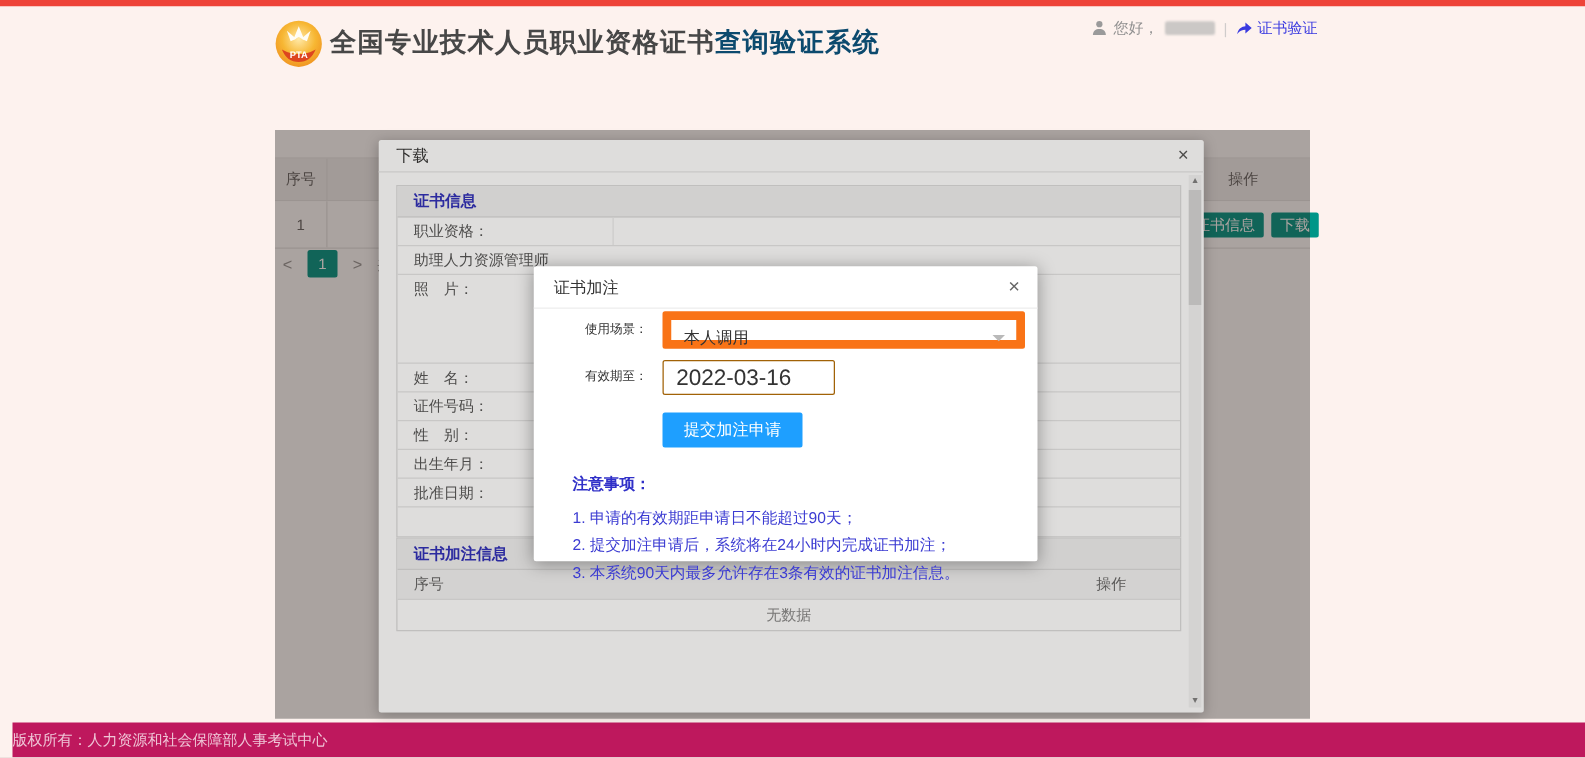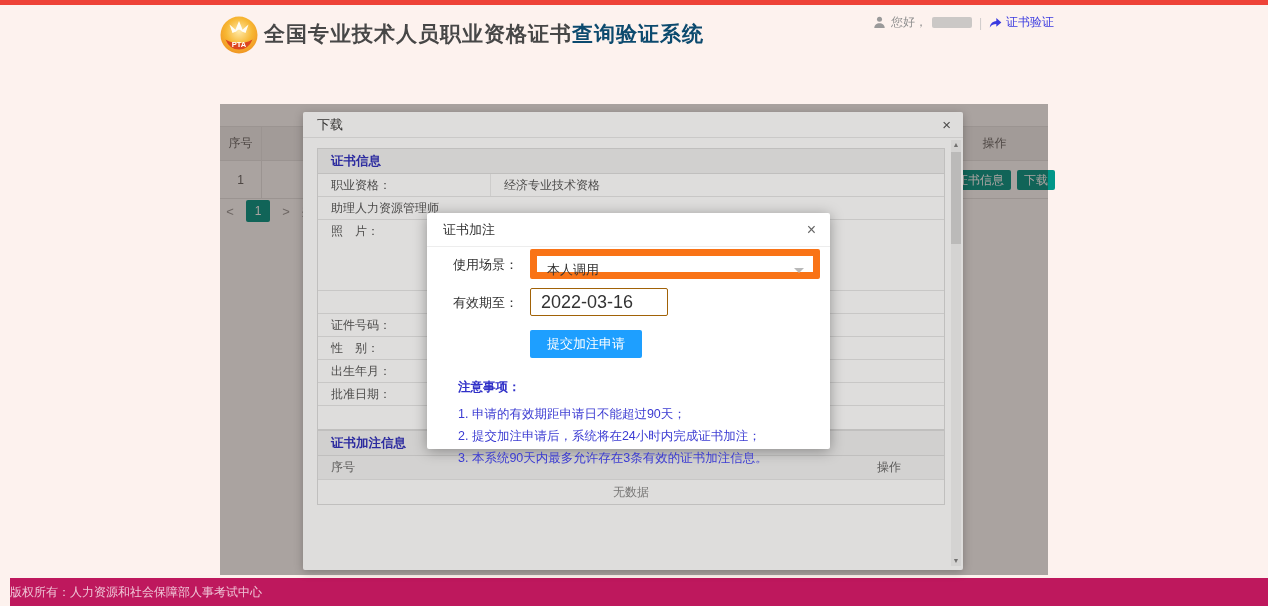--- a/index.html
+++ b/index.html
@@ -69,21 +69,21 @@
   .sb-arrow { width:10px; height:10px; font-size:7px; color:#808080; text-align:center; line-height:10px; cursor:pointer; }
   .sb-up { position:absolute; top:0; left:0; }
   .sb-down { position:absolute; bottom:0; left:0; }
   .sb-thumb { position:absolute; top:12px; left:0; width:10px; height:92px; background:#d6d6d6; cursor:pointer; }
 
   
   .modal2 { left:427px; top:213px; width:403px; height:236px; background:#fff; z-index:20; border-radius:2px; box-shadow:0 2px 14px rgba(0,0,0,0.35); }
   .m2-titlebar { left:0; top:0; right:0; height:34px; border-bottom:1px solid #ededed; }
   .m2-title { left:16px; top:0; line-height:34px; font-size:13px; color:#333; }
   .m2-close { right:14px; top:0; line-height:33px; font-size:16px; color:#666; cursor:pointer; }
-  .form-label { font-size:13px; color:#333; position:absolute; left:0; width:91px; text-align:right; }
+  .form-label { font-size:10px; color:#333; position:absolute; left:0; width:91px; text-align:right; }
   .select-box { position:absolute; left:103px; width:290px; height:30px; border:7px solid #f97316; border-radius:2px; background:#fff; cursor:pointer; }
   .select-box .sel-text { position:absolute; left:10px; top:0; line-height:28px; font-size:13px; color:#333; }
   .caret { position:absolute; right:9px; top:12px; width:0; height:0; border-left:5px solid transparent; border-right:5px solid transparent; border-top:5px solid #b9b9b9; }
   .date-input { position:absolute; left:103px; width:138px; height:28px; border:1px solid #a16207; border-radius:2px; font-size:18px; color:#333; padding-left:10px; font-family:inherit; background:#fff; }
   .btn-submit { position:absolute; left:103px; top:117px; width:112px; height:28px; background:#1e9fff; border:none; border-radius:2px; color:#fff; font-size:13px; cursor:pointer; font-family:inherit; }
   .notes { position:absolute; left:31px; top:166px; right:14px; font-size:12.5px; }
   .notes-title { color:#3030c8; font-weight:bold; margin-bottom:7px; }
   .note-item { color:#3b3bd2; line-height:22px; white-space:nowrap; }
 
   
@@ -162,30 +162,30 @@
   <div class="abs modal1">
     <div class="abs m-titlebar">
       <span class="abs m-title">下载</span>
       <span class="abs m-close">×</span>
     </div>
 
     <div class="abs sec m1-sec1">
       <div class="sec-head">证书信息</div>
       <div class="info-row">
         <div class="info-label">职业资格：</div>
-        <div class="info-value">经济专业技术资格</div>
       </div>
       <div class="info-row">
         <div class="info-value">助理人力资源管理师</div>
       </div>
       <div class="info-row tall">
         <div class="info-label">照　片：</div>
         <div class="info-value"></div>
       </div>
       <div class="info-row">
+        <div class="info-label">姓　名：</div>
         <div class="info-value"></div>
       </div>
       <div class="info-row">
         <div class="info-label">证件号码：</div>
         <div class="info-value"></div>
       </div>
       <div class="info-row">
         <div class="info-label">性　别：</div>
         <div class="info-value"></div>
       </div>

